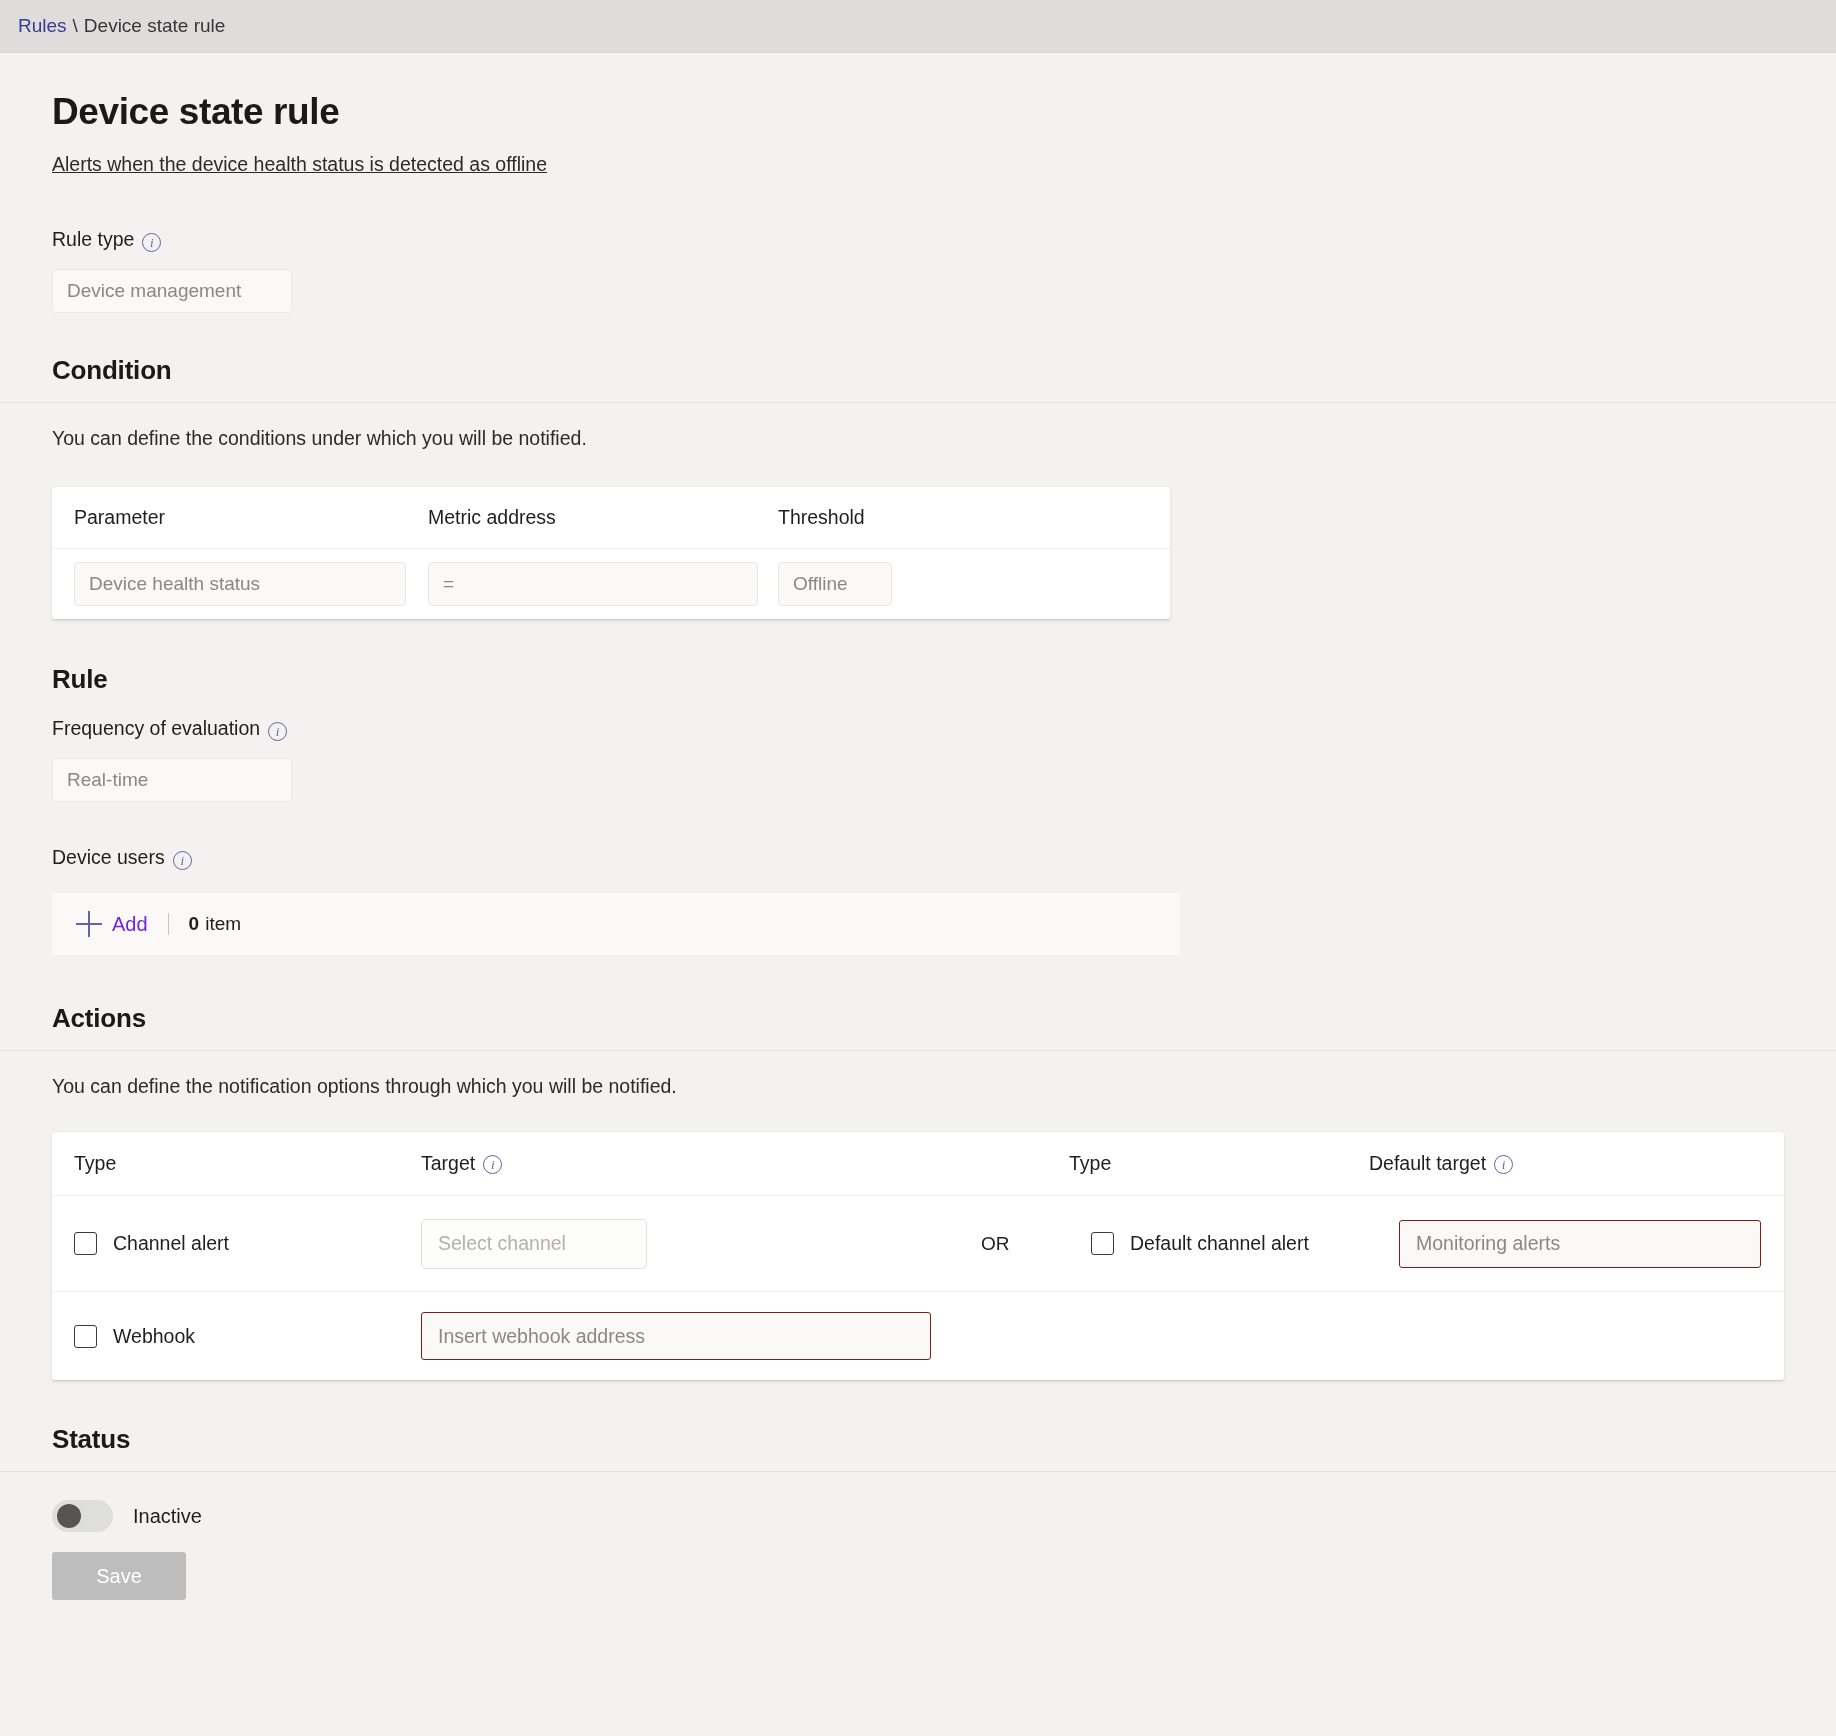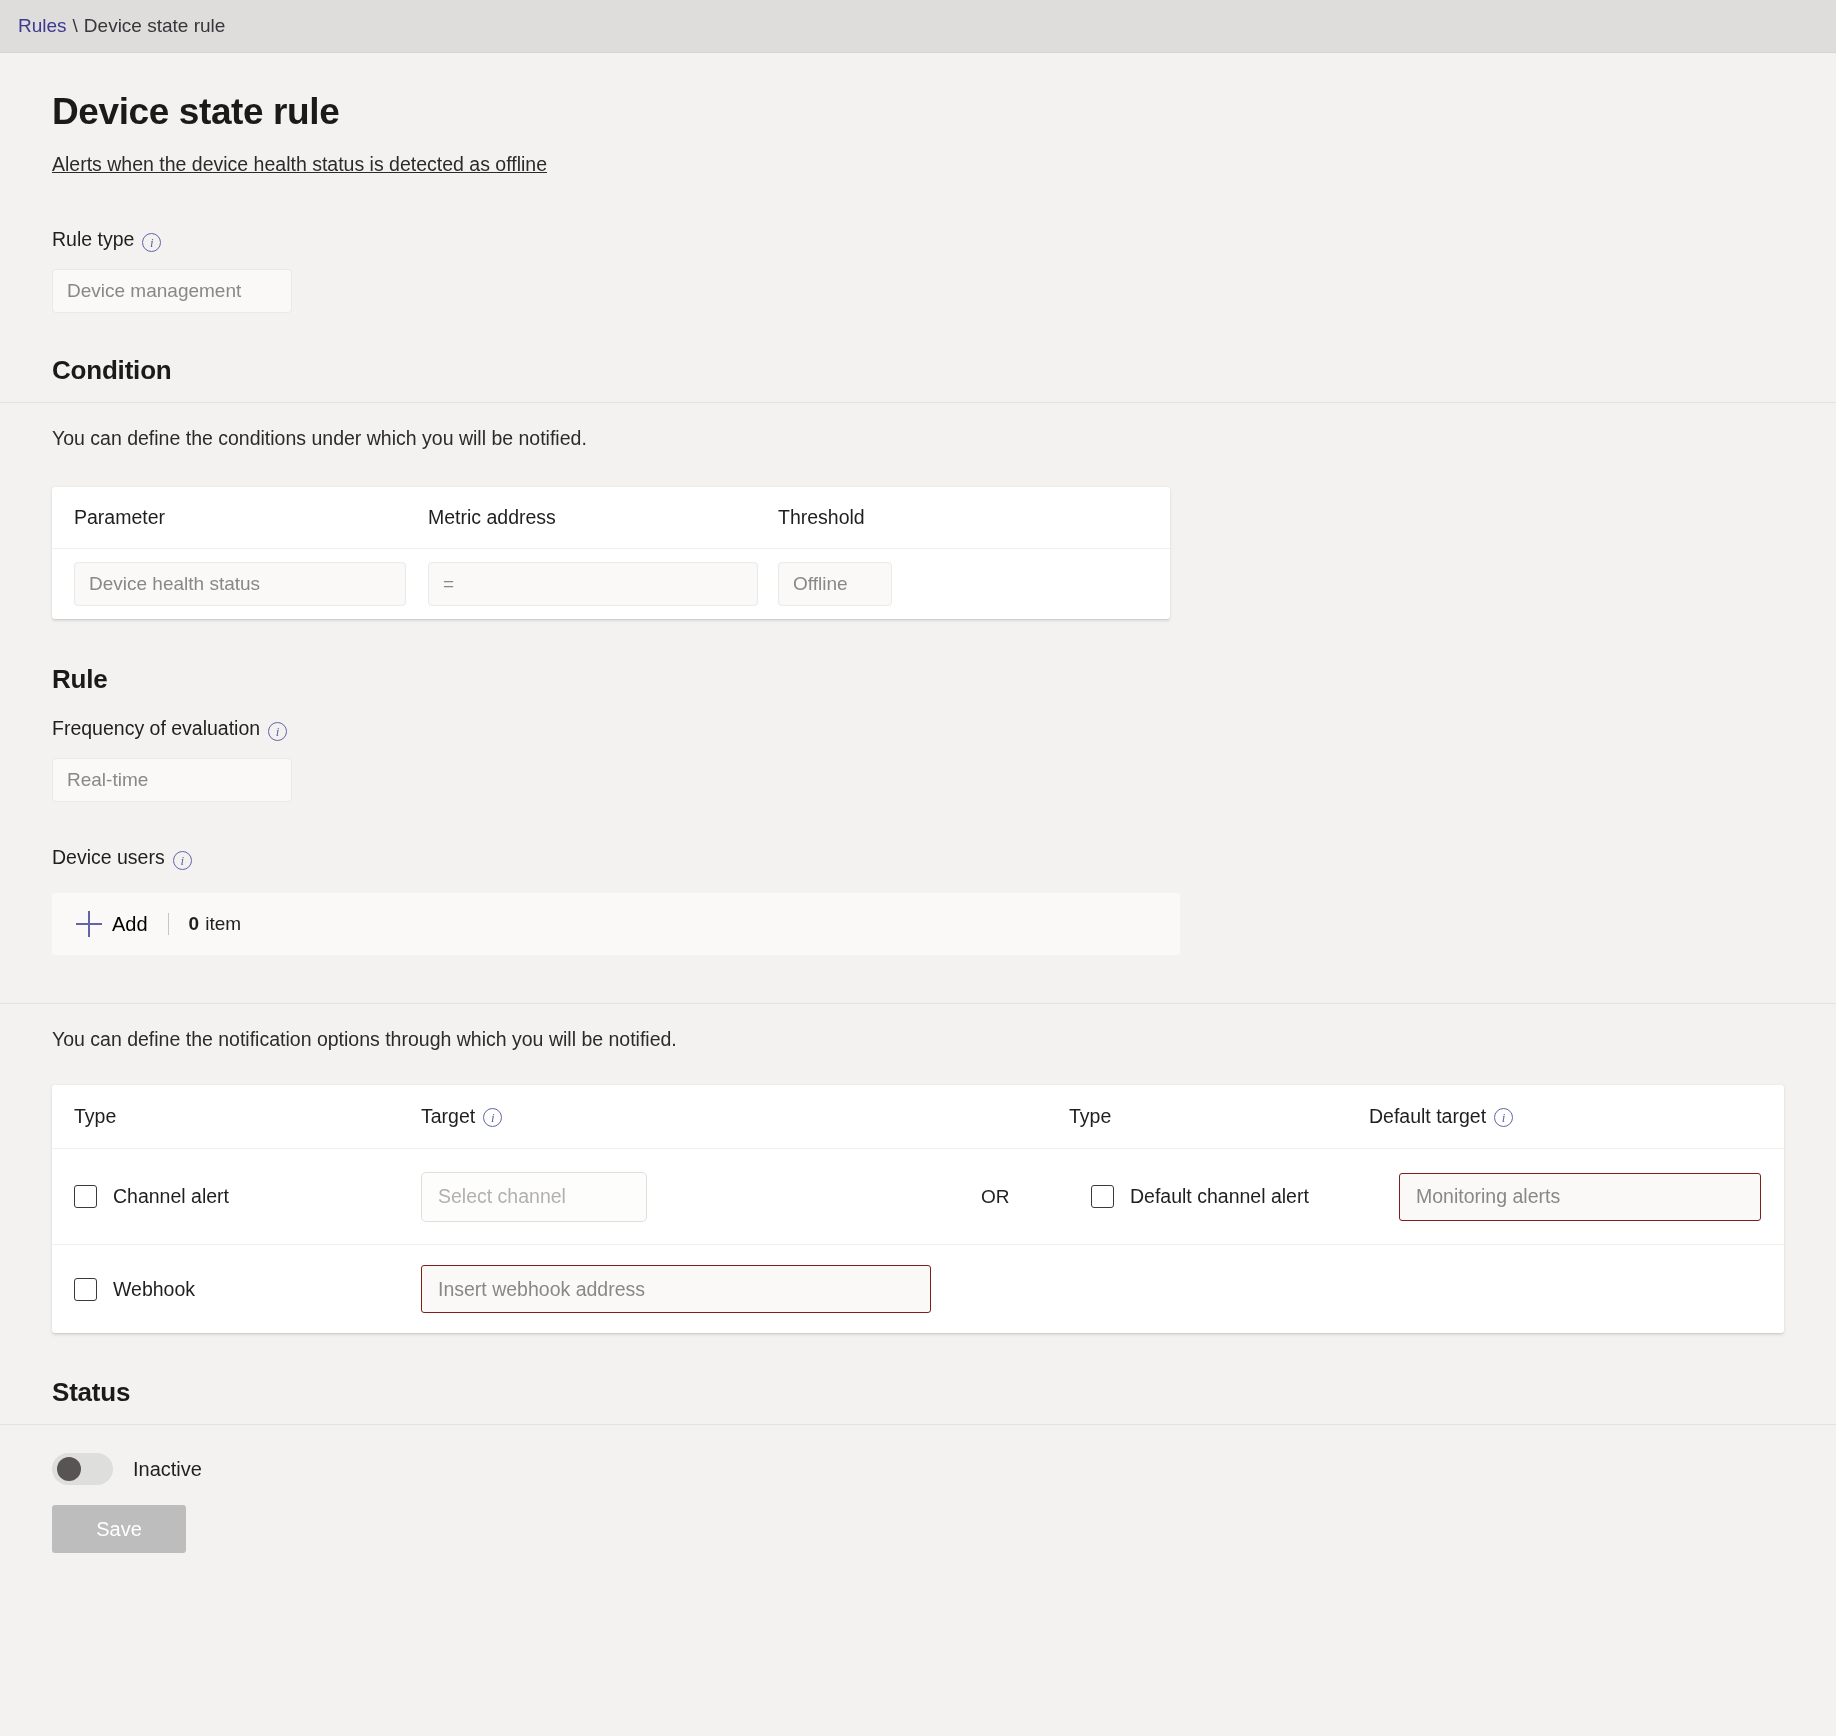--- a/index.html
+++ b/index.html
@@ -152,21 +152,21 @@
     position: relative;
     flex: 0 0 auto;
   }
   .plus-icon::before, .plus-icon::after {
     content: "";
     position: absolute;
     background: #6264a7;
   }
   .plus-icon::before { left: 0; right: 0; top: 12px; height: 1.6px; }
   .plus-icon::after { top: 0; bottom: 0; left: 12px; width: 1.6px; }
-  .add-label { font-size: 20px; color: #000000; margin-left: 10px; cursor: pointer; }
+  .add-label { font-size: 20px; color: #6d28d9; margin-left: 10px; cursor: pointer; }
   .vbar { width: 1px; height: 22px; background: #c8c6c4; margin: 0 20px; }
   .count-num { font-size: 19px; font-weight: bold; color: #201f1e; }
   .count-word { font-size: 19px; color: #201f1e; margin-left: 6px; }
 
   
   .act-head { padding-left: 22px; height: 64px; }
   .act-row {
     display: flex;
     align-items: center;
     min-height: 96px;
@@ -312,20 +312,21 @@
       <span class="plus-icon"></span>
       <span class="add-label">Add</span>
       <span class="vbar"></span>
       <span class="count-num">0</span>
       <span class="count-word">item</span>
     </div>
   </div>
 
   
   <div style="margin-top:48px;">
+    <div class="sec-title">Actions</div>
     <div class="sec-rule"></div>
   </div>
   <div class="sec-desc" style="margin-top:24px;">You can define the notification options through which you will be notified.</div>
 
   <div class="card" style="width:1732px;margin-top:34px;">
     <div class="card-head act-head">
       <div class="col" style="width:347px;">Type</div>
       <div class="col" style="width:648px;">
         <span>Target</span>
         <span class="info-icon"></span>

